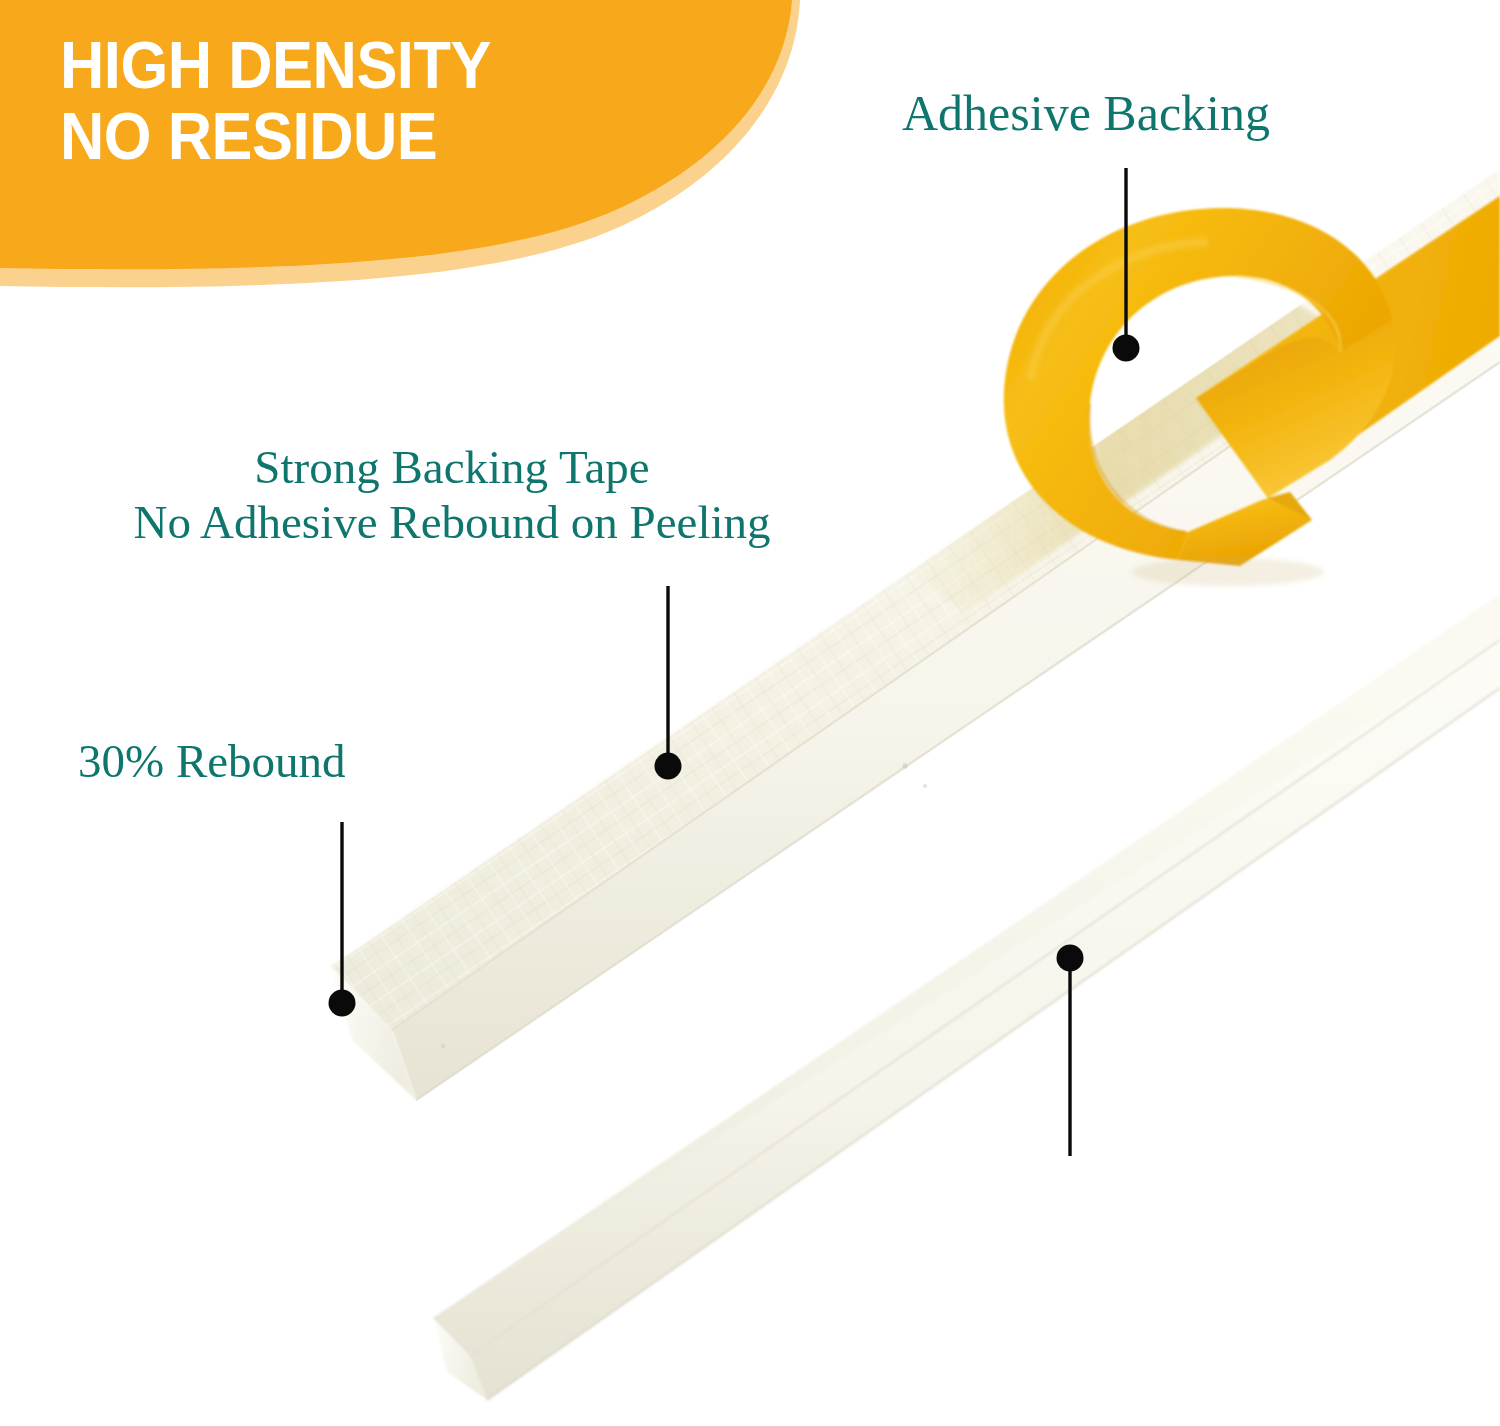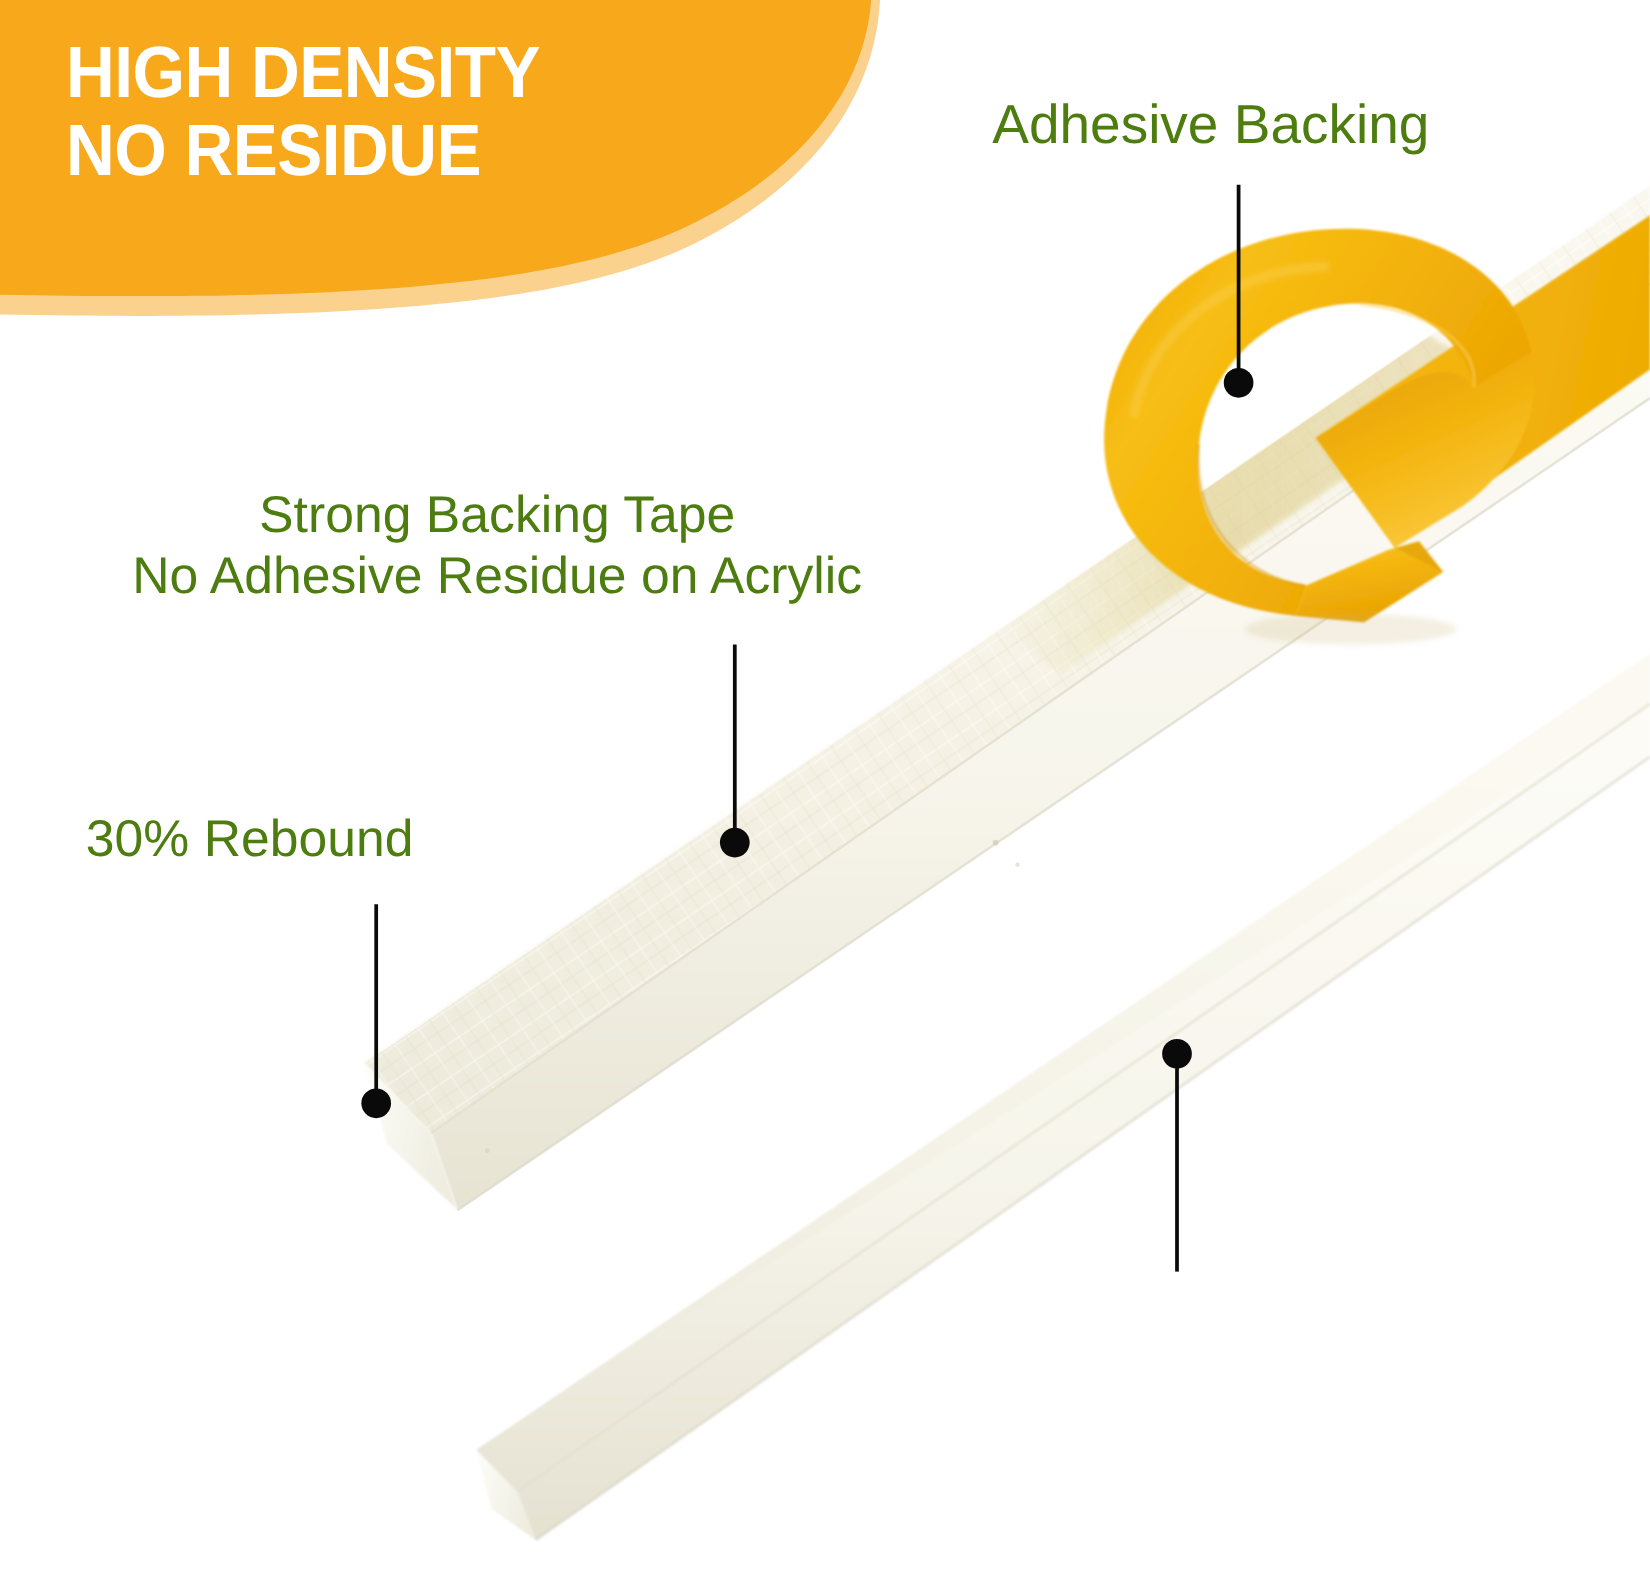--- a/index.html
+++ b/index.html
@@ -14,21 +14,21 @@
   .banner-text{position:absolute;left:60px;top:30px;width:660px;
     color:#ffffff;font-family:"Liberation Sans","DejaVu Sans",sans-serif;
     font-weight:700;font-size:66px;line-height:1.07;letter-spacing:-0.5px;
     text-transform:uppercase;transform:scaleX(0.93);transform-origin:left top;}
   .banner-line{display:block;white-space:nowrap;}
 
   
   .photo{position:absolute;left:0;top:0;width:1500px;height:1426px;}
 
   
-  .label{position:absolute;color:#4d7c0f;font-family:Liberation Sans, sans-serif;
+  .label{position:absolute;color:#0f766e;font-family:Liberation Serif, serif;
     font-weight:400;white-space:nowrap;line-height:1.18;}
   .label .l{display:block;}
 
   #lbl-adhesive{left:902px;top:84px;font-size:50px;}
   #lbl-acrylic{left:52px;top:440px;font-size:47px;text-align:center;width:800px;}
   #lbl-rebound{left:78px;top:734px;font-size:47px;}
   #lbl-material{left:932px;top:1200px;font-size:47px;}
 
   .leaders{position:absolute;left:0;top:0;width:1500px;height:1426px;pointer-events:none;}
 </style>
@@ -227,21 +227,21 @@
       <span class="banner-line">NO RESIDUE</span>
     </div>
   </div>
 
   <div class="label" id="lbl-adhesive">
     <span class="l">Adhesive Backing</span>
   </div>
 
   <div class="label" id="lbl-acrylic">
     <span class="l">Strong Backing Tape</span>
-    <span class="l">No Adhesive Residue on Acrylic</span>
+    <span class="l">No Adhesive Rebound on Peeling</span>
   </div>
 
   <div class="label" id="lbl-rebound">
     <span class="l">30% Rebound</span>
   </div>
 
 
 </div>
 
 </body></html>

